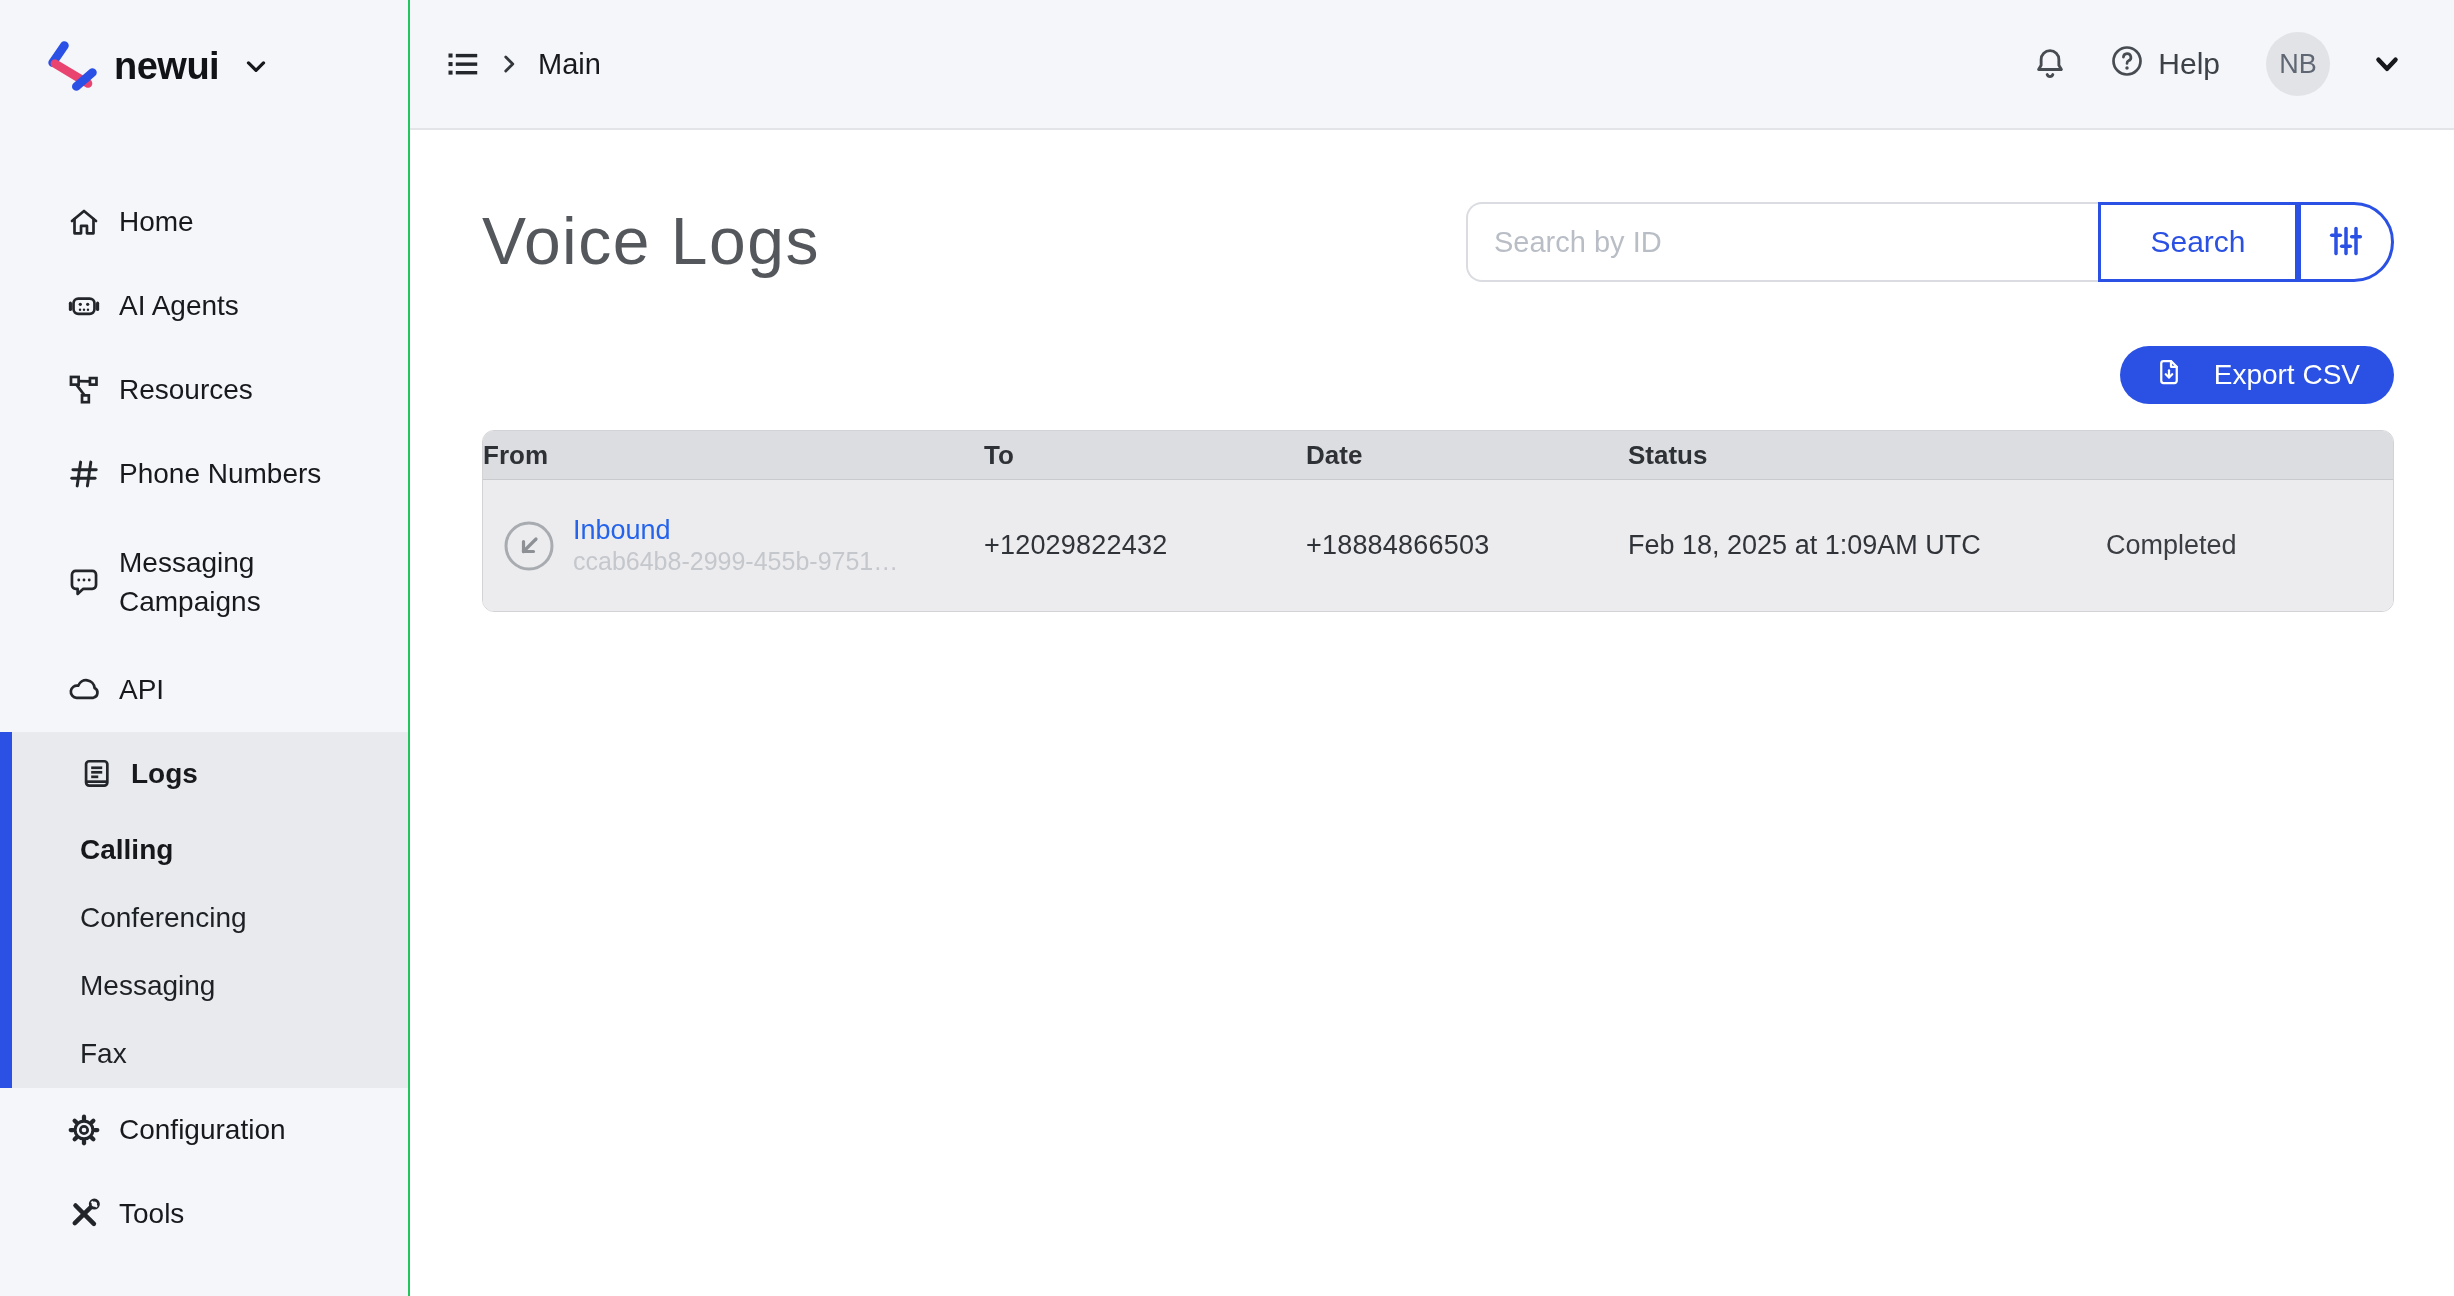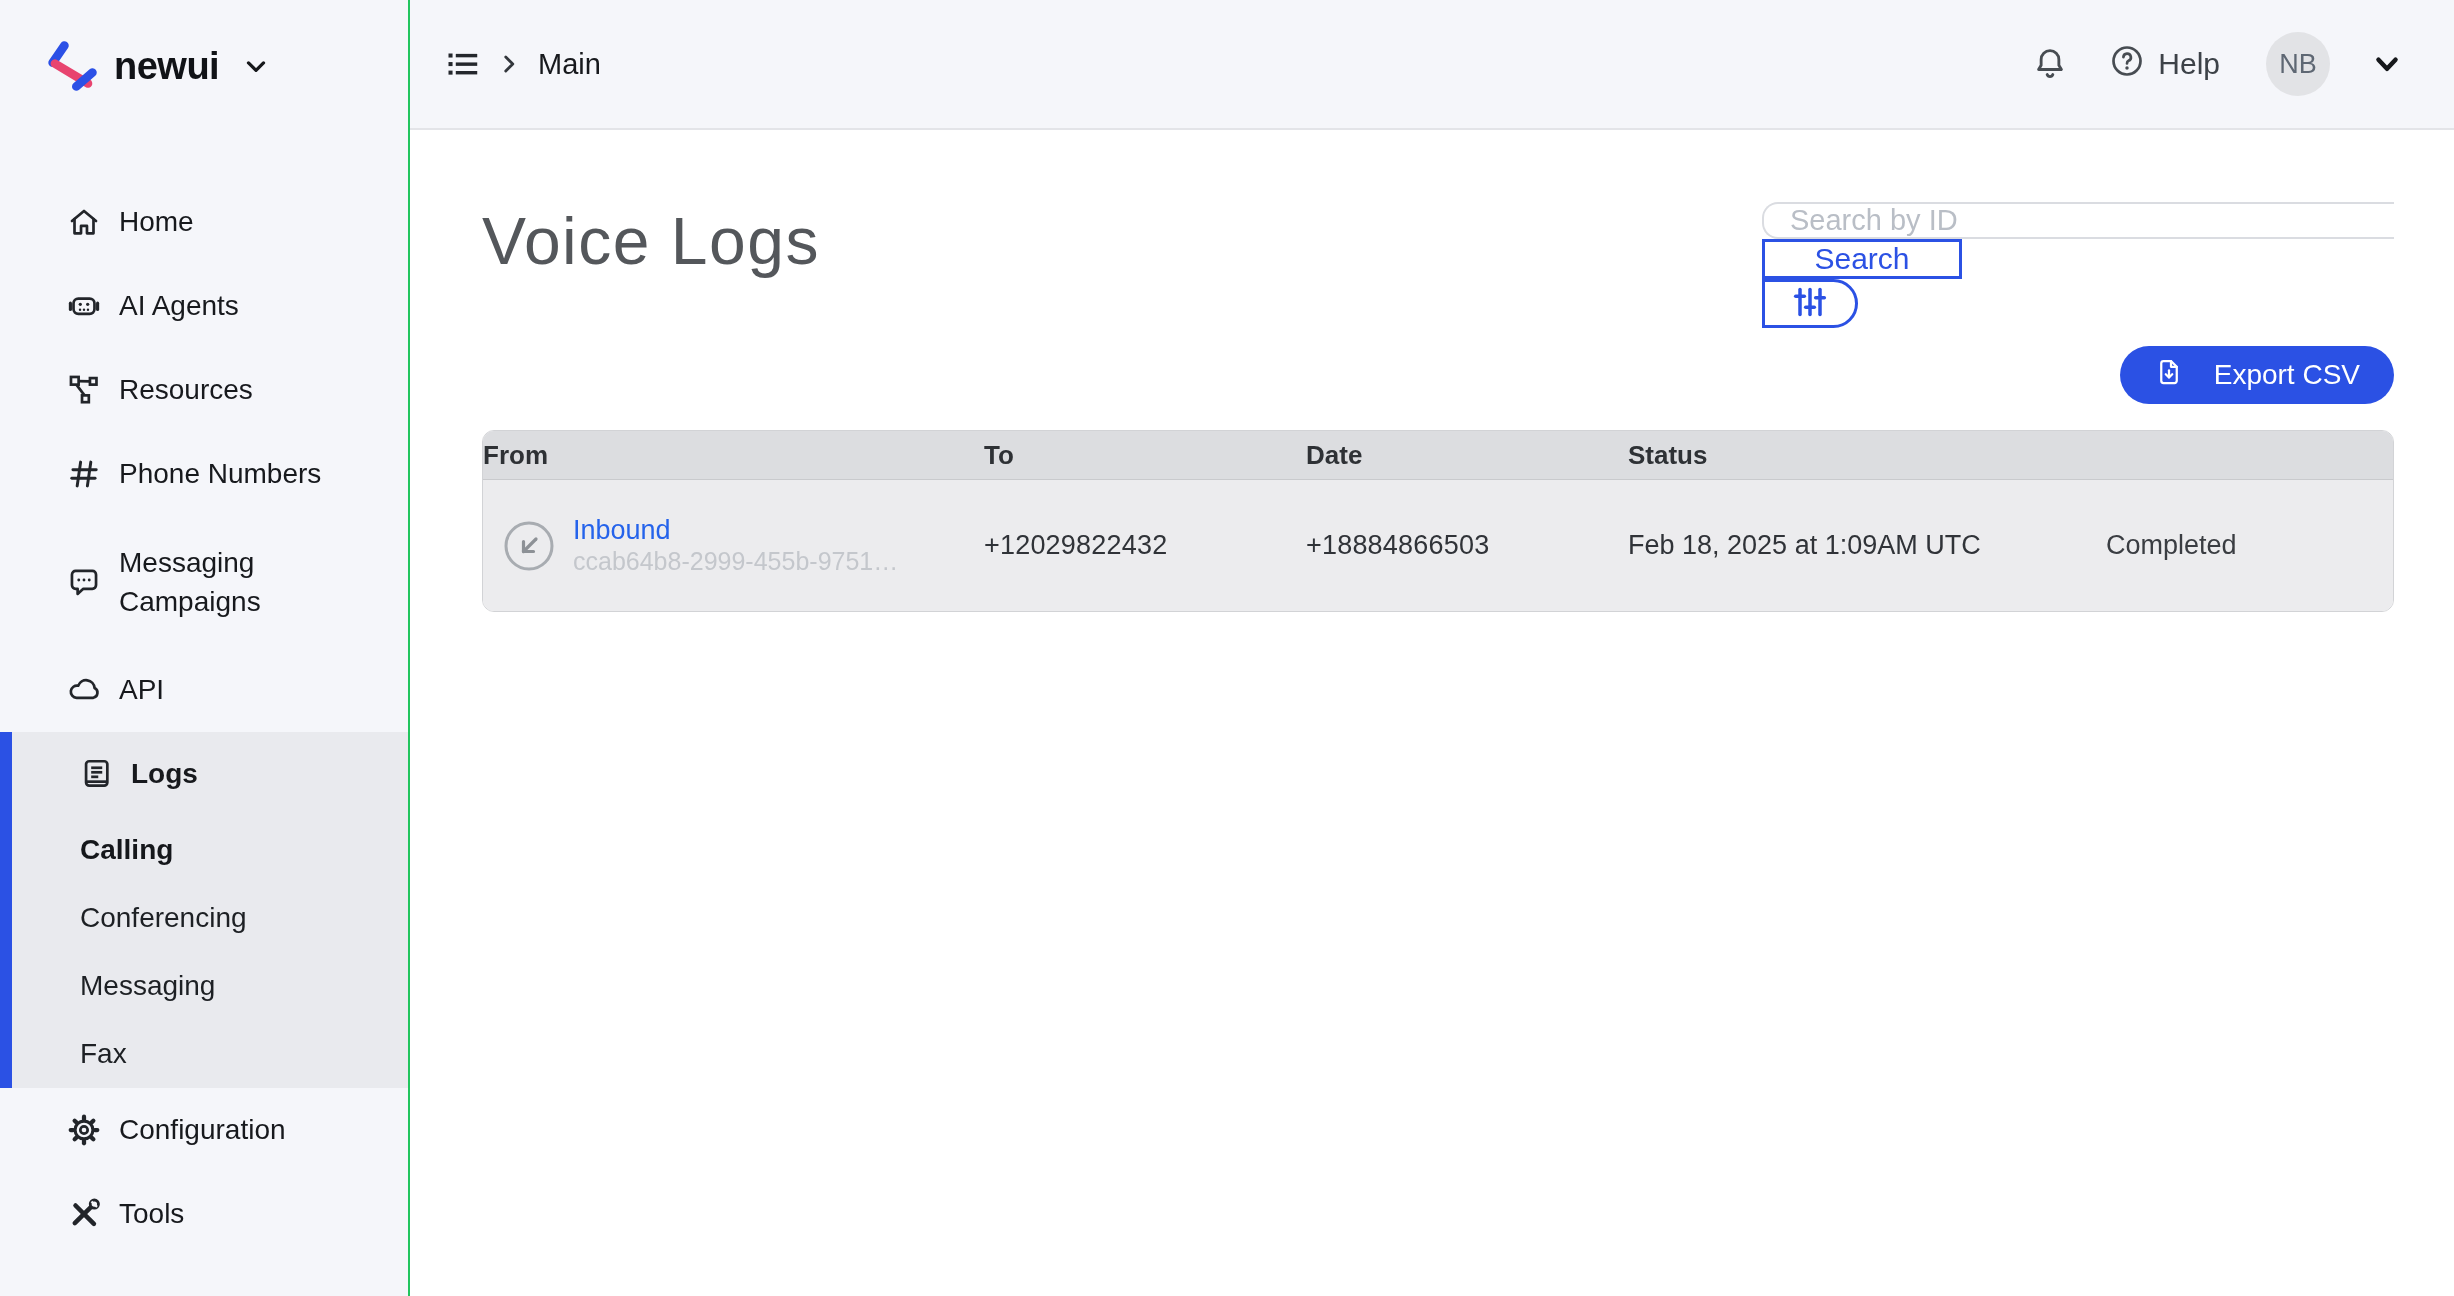--- a/index.html
+++ b/index.html
@@ -62,21 +62,21 @@
     width: 64px; height: 64px; border-radius: 50%; background: #e2e3e6;
     color: #5e6773; display: flex; align-items: center; justify-content: center;
     font-size: 27px; margin-left: 6px; cursor: pointer;
   }
   .user-caret { color: #16181b; display: flex; cursor: pointer; }
 
   .content { flex: 1; background: #ffffff; padding: 60px 60px 0 72px; }
   .title-row { display: flex; justify-content: space-between; align-items: flex-start; }
   .page-title { font-size: 66px; font-weight: 300; color: #54575b; letter-spacing: 1.5px; margin-top: 13px; }
 
-  .search-group { display: flex; height: 80px; margin-top: 12px; flex-direction: column; }
+  .search-group { display: flex; height: 80px; margin-top: 12px; }
   .search-input {
     width: 632px; height: 80px;
     border: 2px solid #dadce1; border-right: none;
     border-radius: 16px 0 0 16px;
     padding: 0 26px; font-size: 29px; color: #33373c; background: #fff; outline: none;
     font-family: "Liberation Sans", sans-serif;
   }
   .search-input::placeholder { color: #b9bec6; }
   .btn-search {
     width: 200px; height: 80px; border: 3px solid #2b51e4; background: #fff;

